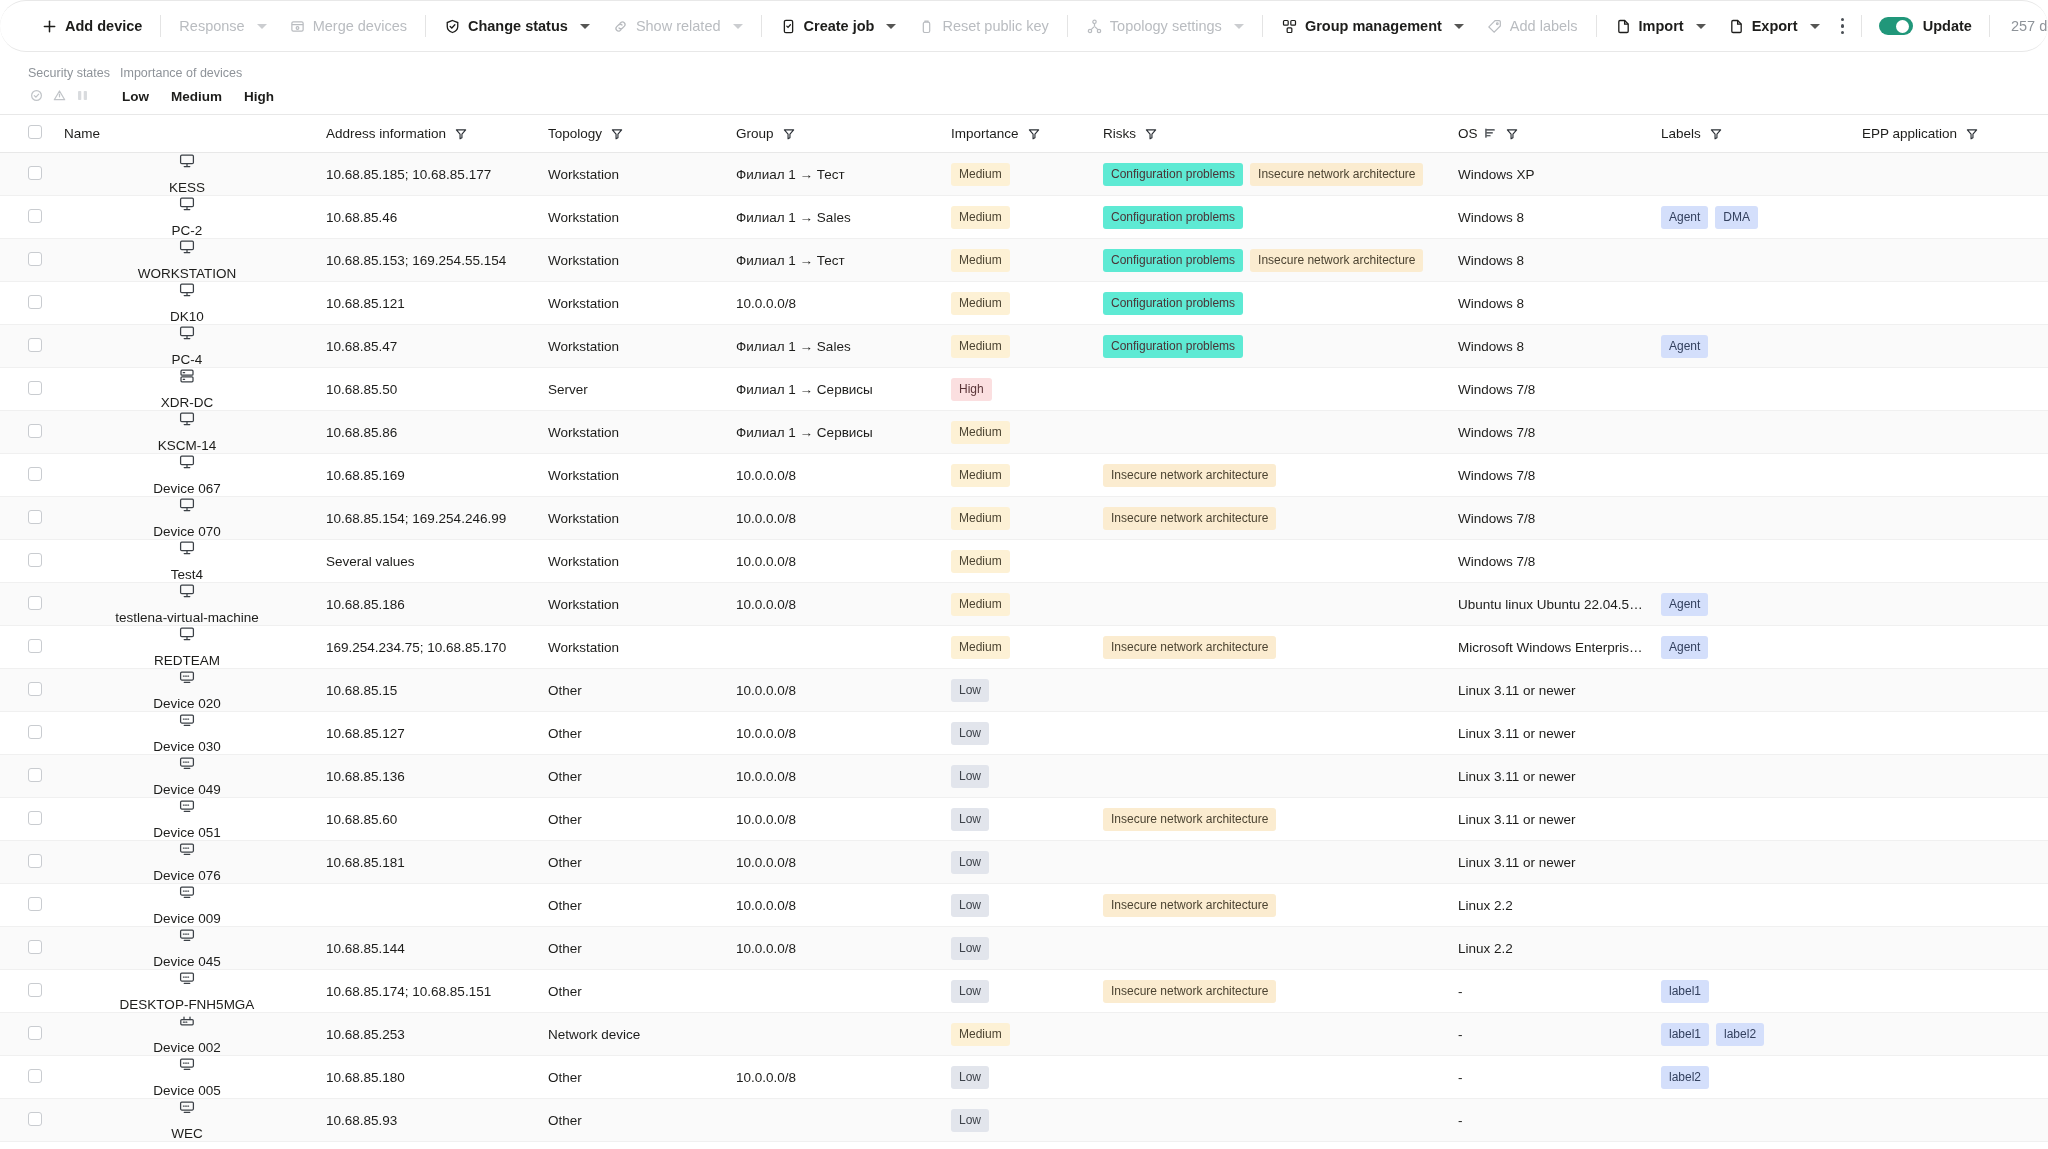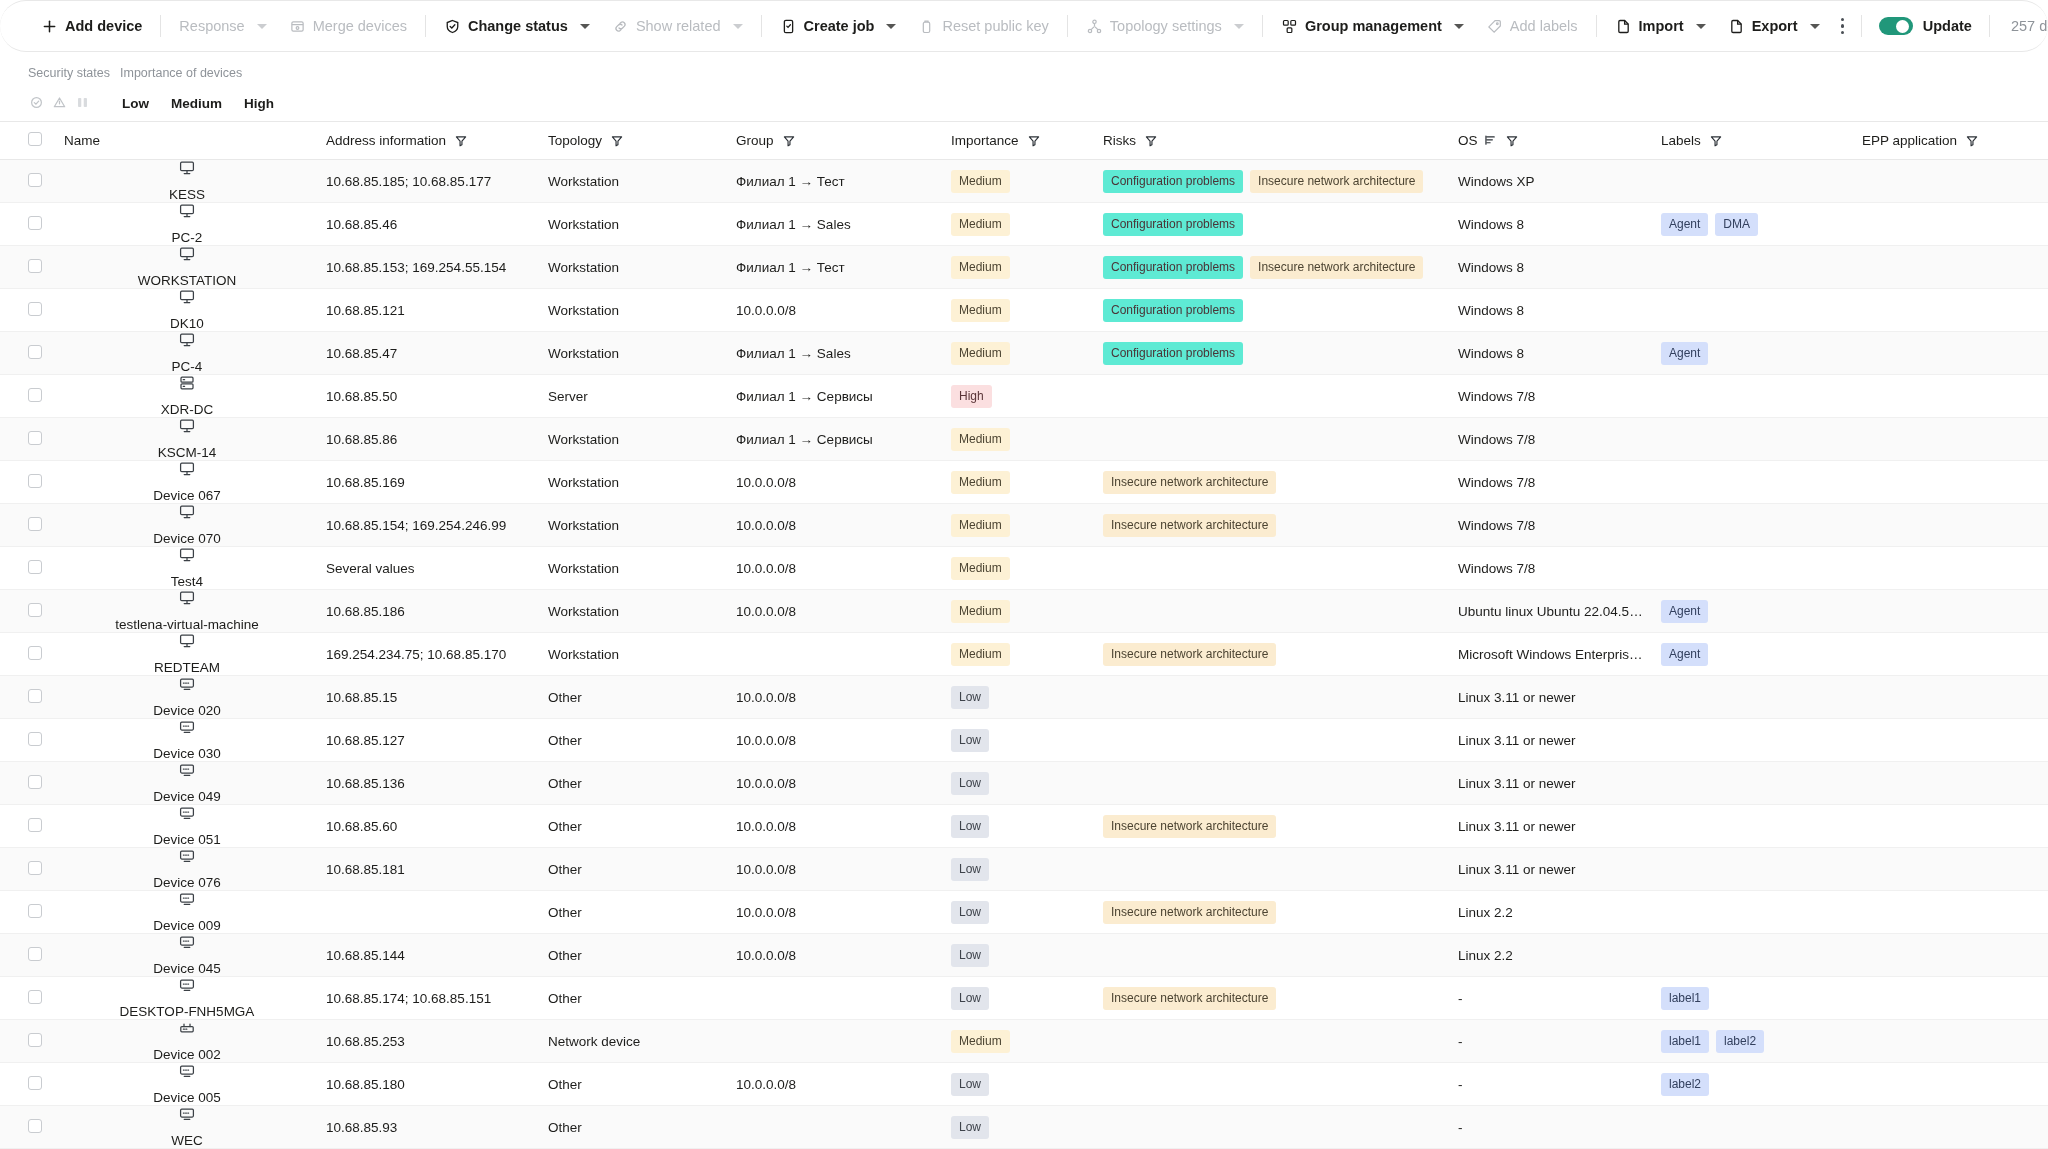--- a/index.html
+++ b/index.html
@@ -111,21 +111,21 @@
 
   
   .legend {
     display: flex;
     align-items: flex-start;
     padding: 14px 0 10px 28px;
     gap: 0;
     flex: 0 0 auto;
     background:#fff;
   }
-  .legend-group { display: flex; flex-direction: column; gap: 16px; }
+  .legend-group { display: flex; flex-direction: column; gap: 9px; }
   .legend-group.sec { width: 92px; }
   .legend-title { font-size: 12.5px; color: #8e9399; white-space: nowrap; }
   .sec-icons { display:flex; gap: 10px; align-items:center; padding-left: 2px; }
   .sec-icon { width: 13px; height: 13px; display:flex; align-items:center; justify-content:center; cursor:pointer; opacity:.62; }
   .imp-row { display: flex; gap: 22px; padding-left: 2px; }
   .imp-item { font-size: 13.5px; color: #1d1d1b; font-weight: 600; cursor: pointer; white-space: nowrap; }
 
   
   .tablewrap { flex: 1 1 auto; overflow: hidden; position: relative; }
   table.grid { width: 2048px; border-collapse: collapse; table-layout: fixed; }

